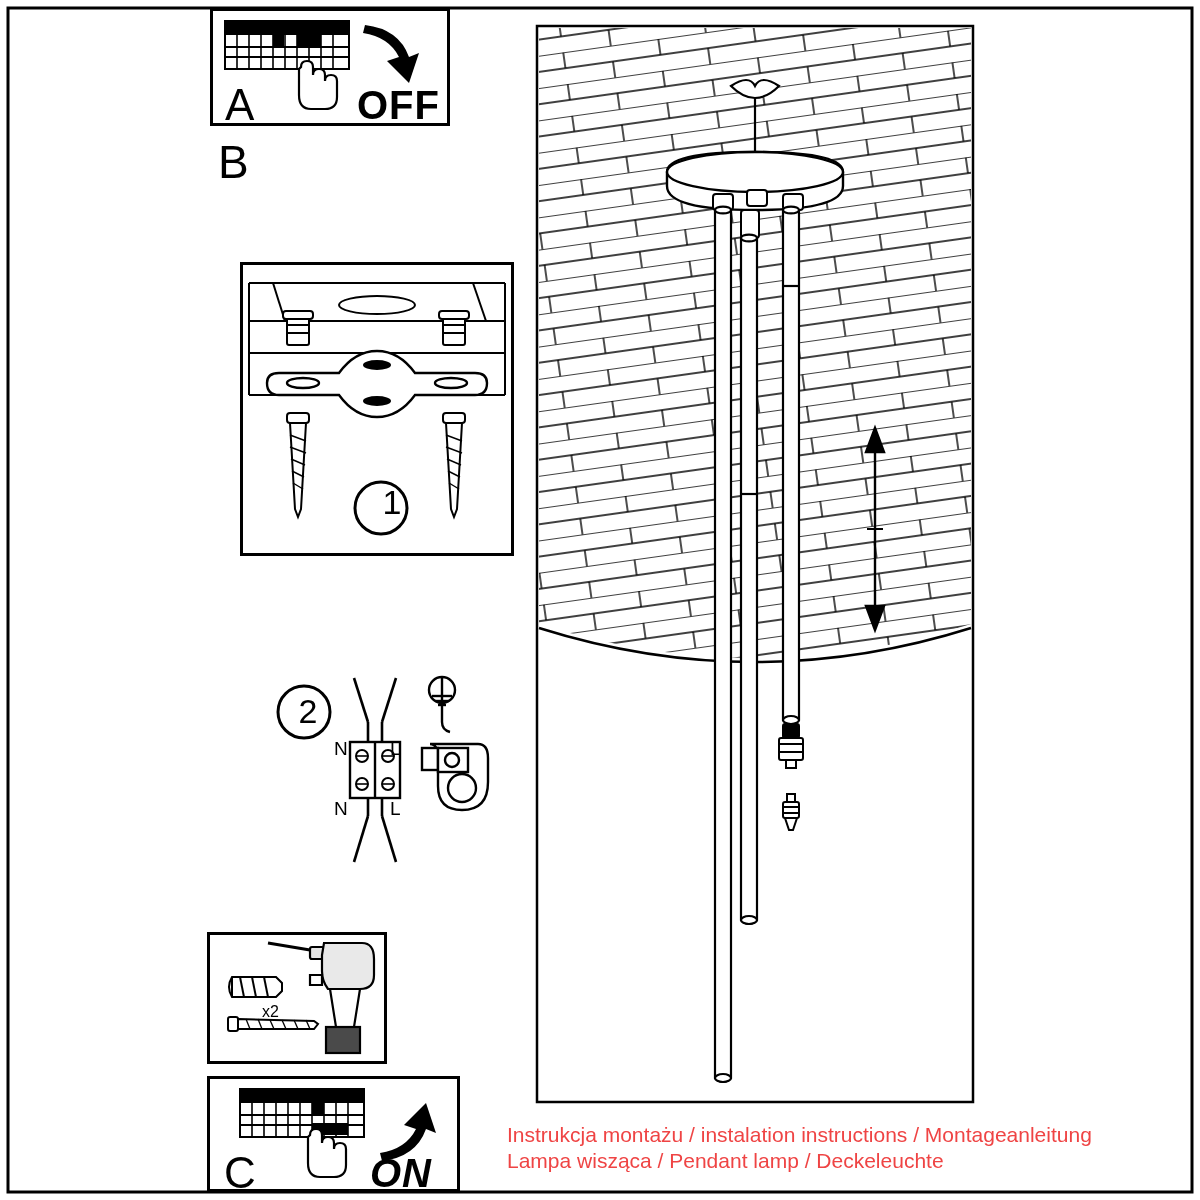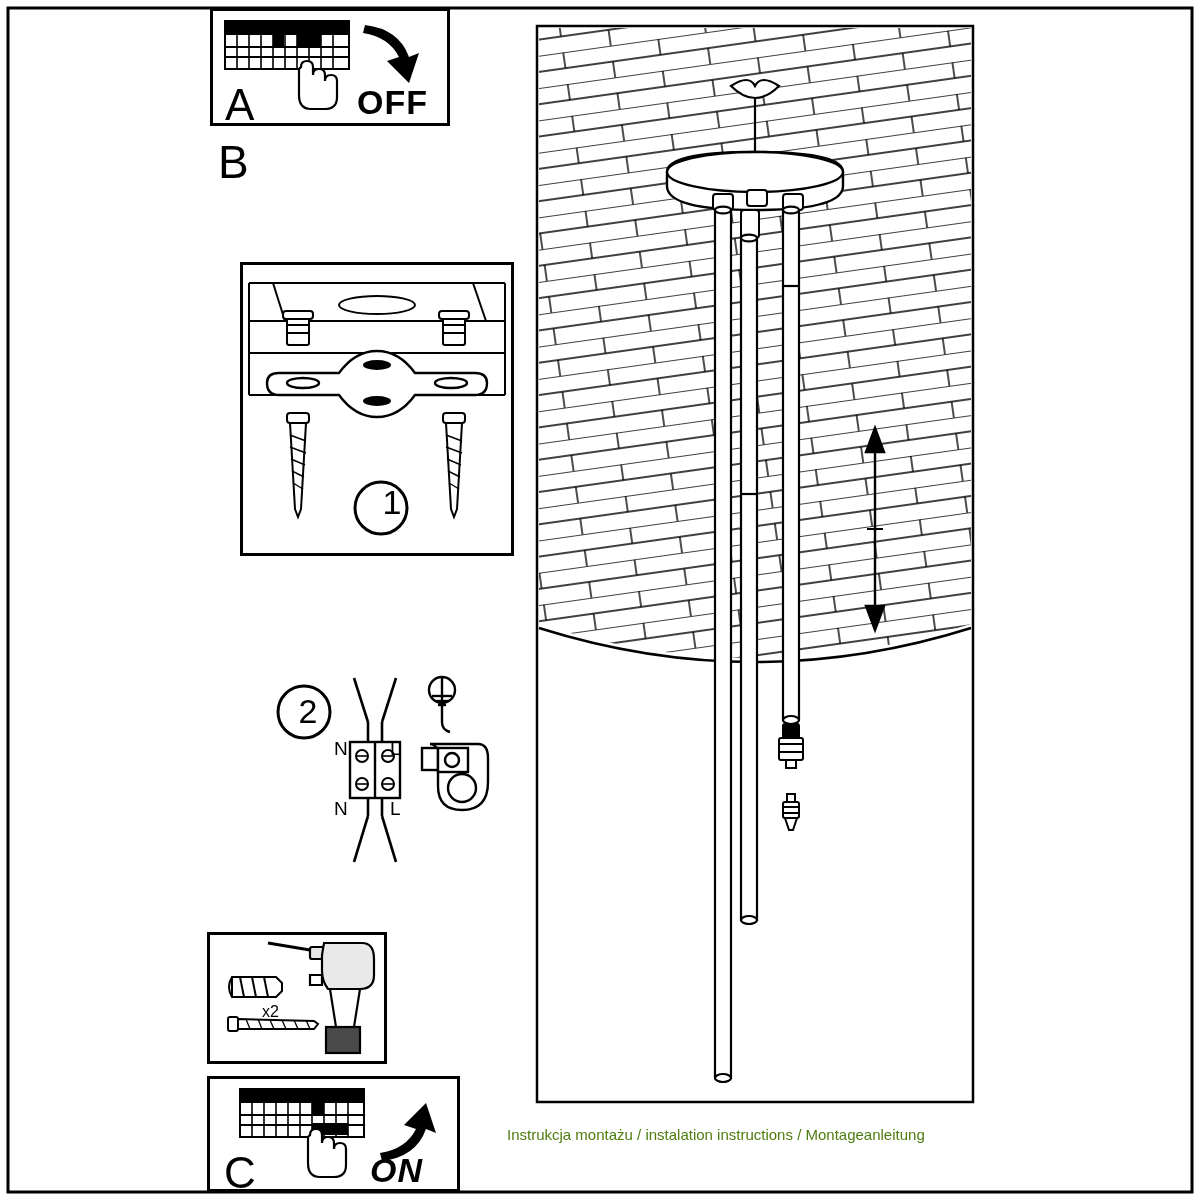--- a/index.html
+++ b/index.html
@@ -3,24 +3,24 @@
 <meta charset="utf-8">
 <style>
   html,body{margin:0;padding:0;background:#ffffff;}
   body{width:1200px;height:1200px;font-family:"Liberation Sans",sans-serif;color:#000;}
   #sheet{position:relative;width:1200px;height:1200px;overflow:hidden;}
   .abs{position:absolute;}
   .box{border:3px solid #000;box-sizing:border-box;background:#fff;}
 
   
   .step-letter{font-size:44px;line-height:44px;font-family:"Liberation Sans",sans-serif;}
-  .off-on{font-size:34px;font-weight:700;letter-spacing:1px;}
+  .off-on{font-size:40px;font-weight:700;letter-spacing:1px;}
 
   
-  .caption{font-size:15px;line-height:26px;color:#4d7c0f;}
+  .caption{font-size:21px;line-height:26px;color:#ef4444;}
 
   svg{display:block;overflow:visible;}
 </style>
 </head>
 <body>
 
 <div id="sheet">
 
   <svg class="abs" style="left:0;top:0" width="1200" height="1200">
     <rect x="8" y="8" width="1184" height="1184" fill="none" stroke="#000" stroke-width="3"></rect>
@@ -339,15 +339,16 @@
         <line x1="340" y1="420" x2="340" y2="590"></line>
         <polygon points="340,404 331,428 349,428"></polygon>
         <polygon points="340,606 331,582 349,582"></polygon>
         <line x1="332" y1="505" x2="348" y2="505" stroke-width="2"></line>
       </g>
     </svg>
   </div>
 
   <div class="abs caption" style="left:507px;top:1122px;width:640px;">
     <div>Instrukcja montażu / instalation instructions / Montageanleitung</div>
+    <div>Lampa wisząca / Pendant lamp / Deckeleuchte</div>
   </div>
 
 </div>
 
 </body></html>

